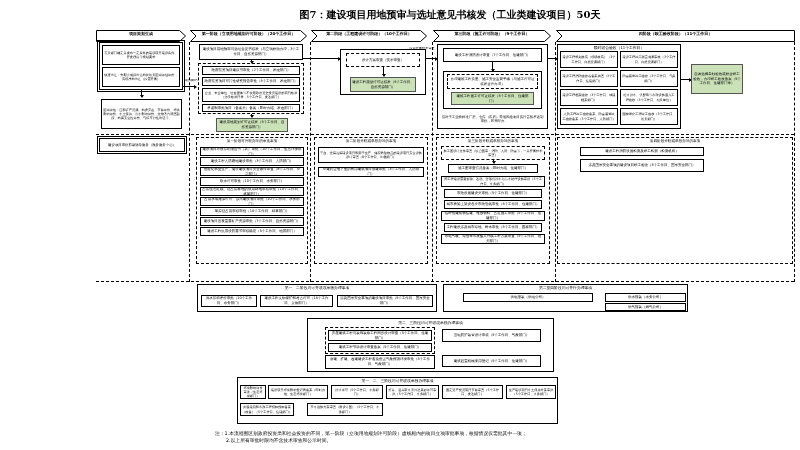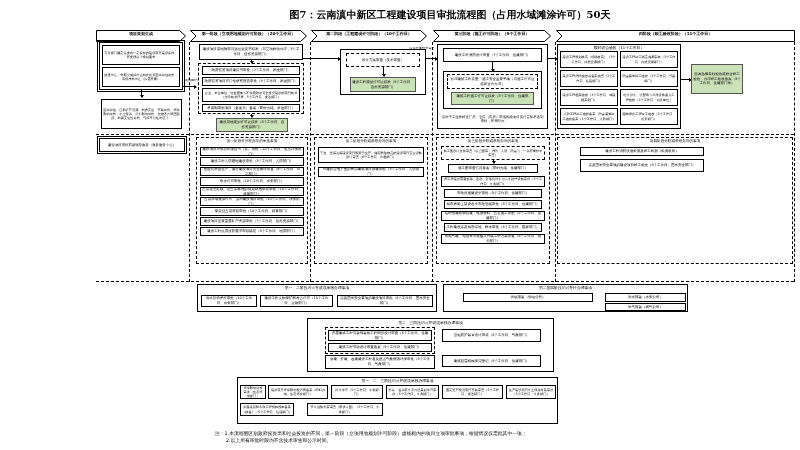--- a/index.html
+++ b/index.html
@@ -28,21 +28,21 @@
             border-top:3px solid #000;border-left:2px solid transparent;border-right:2px solid transparent;}
   .dashv{position:absolute;width:0;border-left:1px dashed #000;}
   .dashh{position:absolute;height:0;border-top:1px dashed #000;}
   .note{position:absolute;font-size:4.8px;line-height:1.35;}
 </style>
 </head>
 <body>
 
 <div class="canvas">
 
-  <div class="title" style="left:100px;top:8px;width:700px;">图7：云南滇中新区工程建设项目审批流程图（占用水域滩涂许可）50天</div>
+  <div class="title" style="left:100px;top:8px;width:700px;">图7：建设项目用地预审与选址意见书核发（工业类建设项目）50天</div>
 
   <div class="banner" style="left:96px;width:90px;">
     <svg width="90" height="12">
         <polygon points="0.5,0.5 83.5,0.5 89.5,6 83.5,11.5 0.5,11.5" fill="#fff" stroke="#000"></polygon>
       </svg>
     <span class="blabel">项目策划生成</span>
   </div>
   <div class="banner" style="left:190px;width:117px;">
     <svg width="117" height="12">
         <polygon points="0.5,0.5 110.5,0.5 116.5,6 110.5,11.5 0.5,11.5 6,6" fill="#fff" stroke="#000"></polygon>

